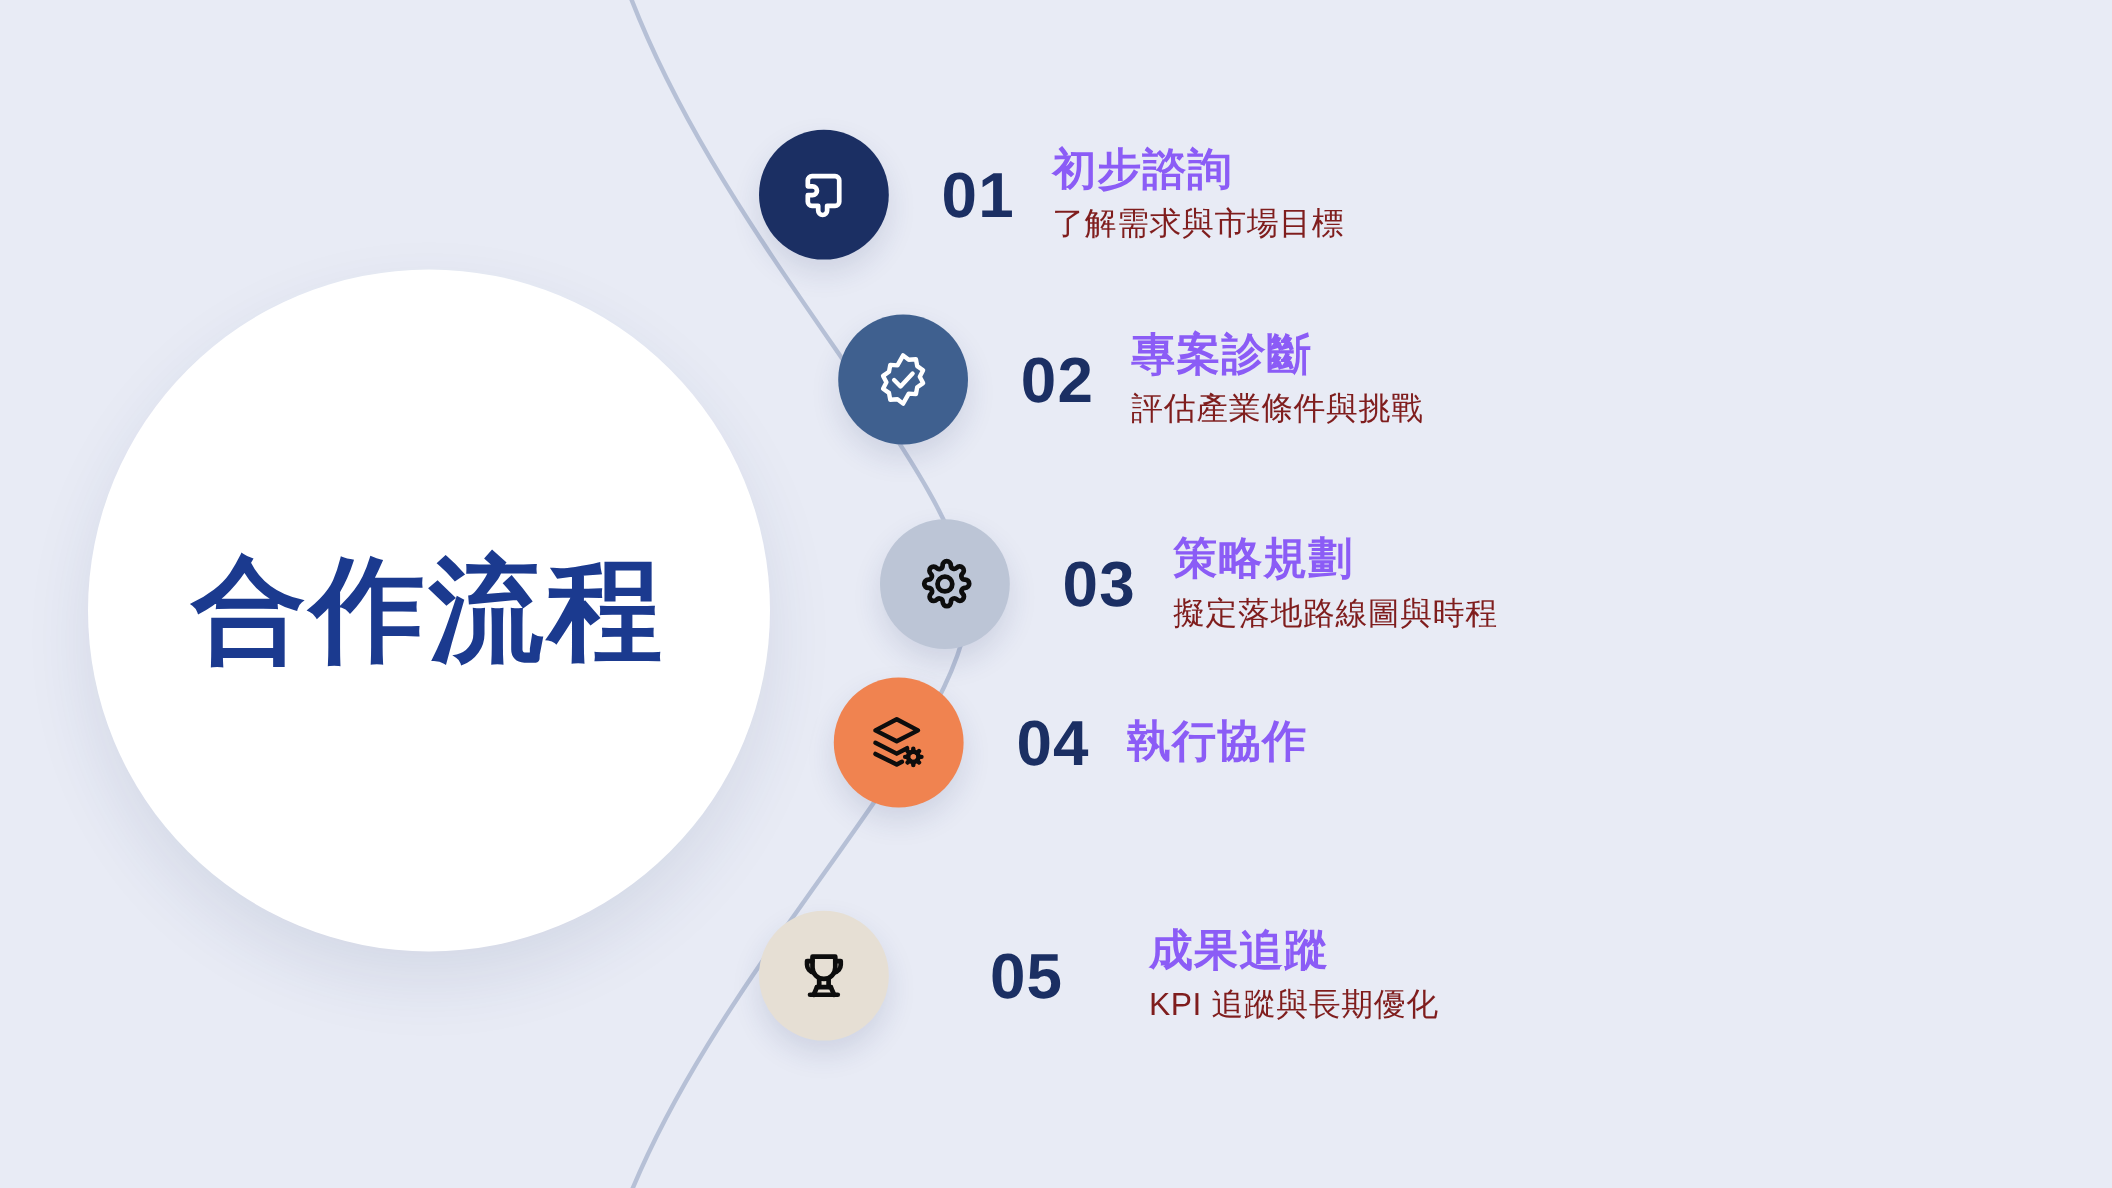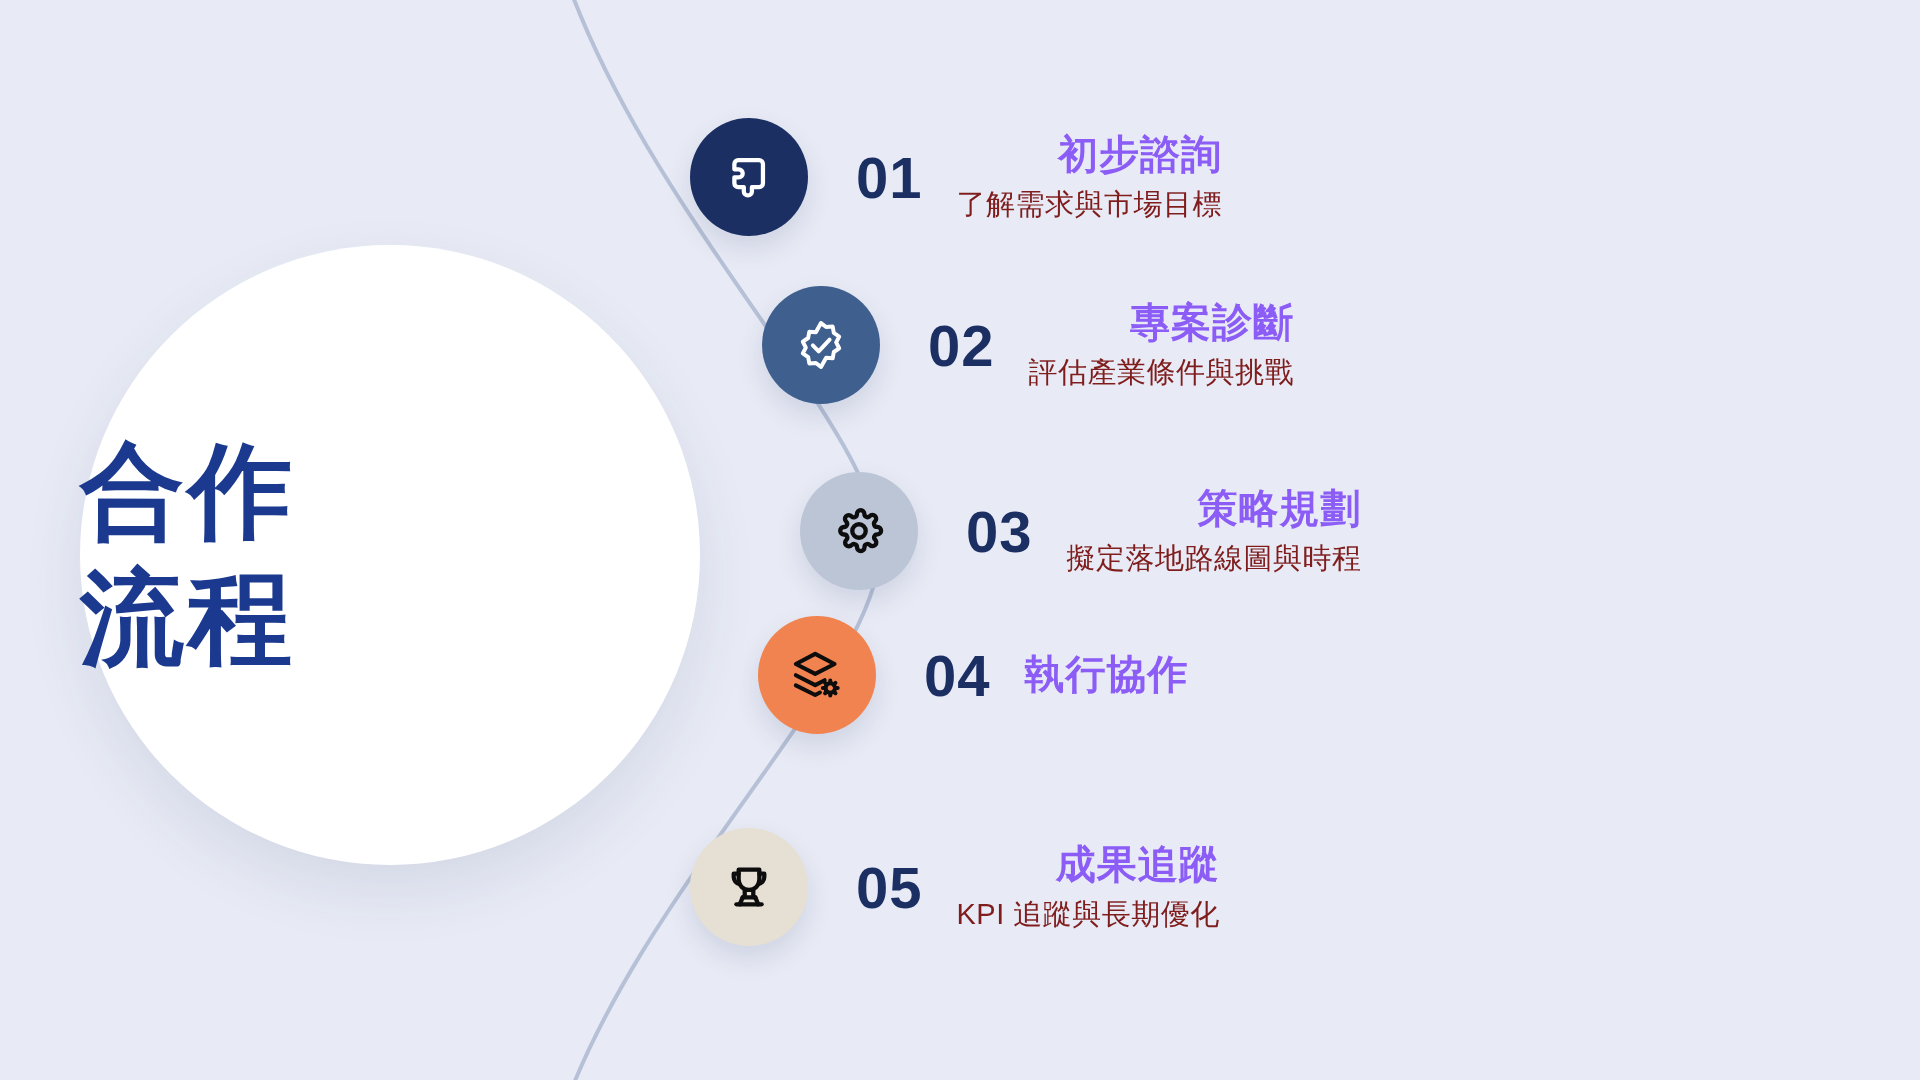--- a/index.html
+++ b/index.html
@@ -35,39 +35,38 @@
   .hub {
     position: absolute;
     left: 80px;
     top: 245px;
     width: 620px;
     height: 620px;
     border-radius: 50%;
     background: #ffffff;
     box-shadow: 0 26px 60px rgba(40, 55, 110, 0.10);
     display: flex;
-    flex-direction: column;
-    align-items: flex-start;
+    flex-direction: row;
+    align-items: center;
     justify-content: center;
   }
   .hub-title {
     color: #1b3a8f;
     font-size: 104px;
     font-weight: 700;
     line-height: 1.22;
     letter-spacing: 4px;
     text-align: center;
     white-space: nowrap;
   }
 
   
   .steps {
     position: absolute;
     inset: 0;
-    text-align: right;
   }
   .step {
     position: absolute;
     display: flex;
     align-items: center;
   }
   .step-bubble {
     position: relative;
     width: 118px;
     height: 118px;
@@ -113,21 +112,21 @@
     margin-top: 8px;
     letter-spacing: 0.5px;
     white-space: nowrap;
   }
 
   
   .step-1 { left: 690px; top: 118px; }
   .step-2 { left: 762px; top: 286px; }
   .step-3 { left: 800px; top: 472px; }
   .step-4 { left: 758px; top: 616px; }
-  .step-5 { left: 690px; top: 828px; }
+  .step-5 { left: 690px; top: 828px; gap: 44px; }
 </style>
 </head>
 <body>
 
 <div class="slide">
 
   <svg class="arc-layer" viewBox="0 0 1920 1080" preserveAspectRatio="none" aria-hidden="true">
     <path d="M 560 -40 C 640 210, 880 430, 880 548 C 880 672, 640 886, 560 1120" fill="none" stroke="#b6c0d6" stroke-width="4" stroke-linecap="round"></path>
   </svg>
 

